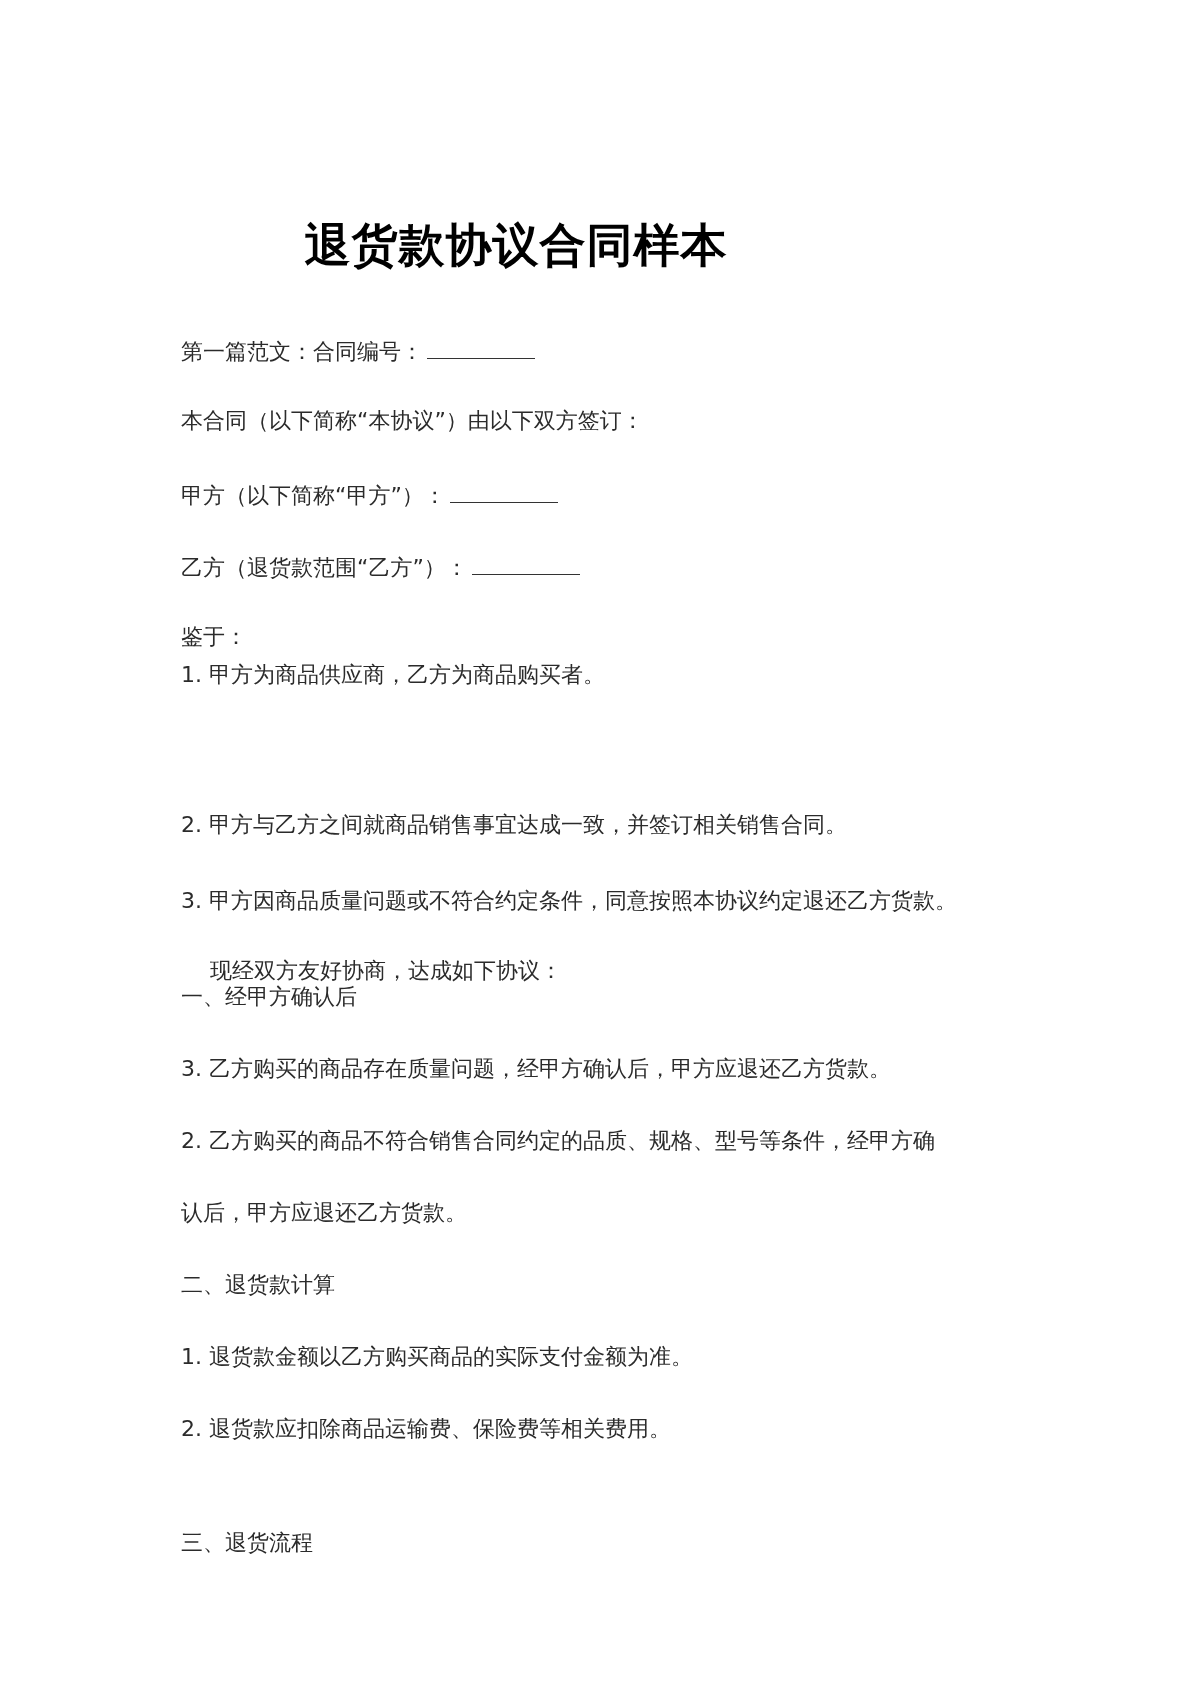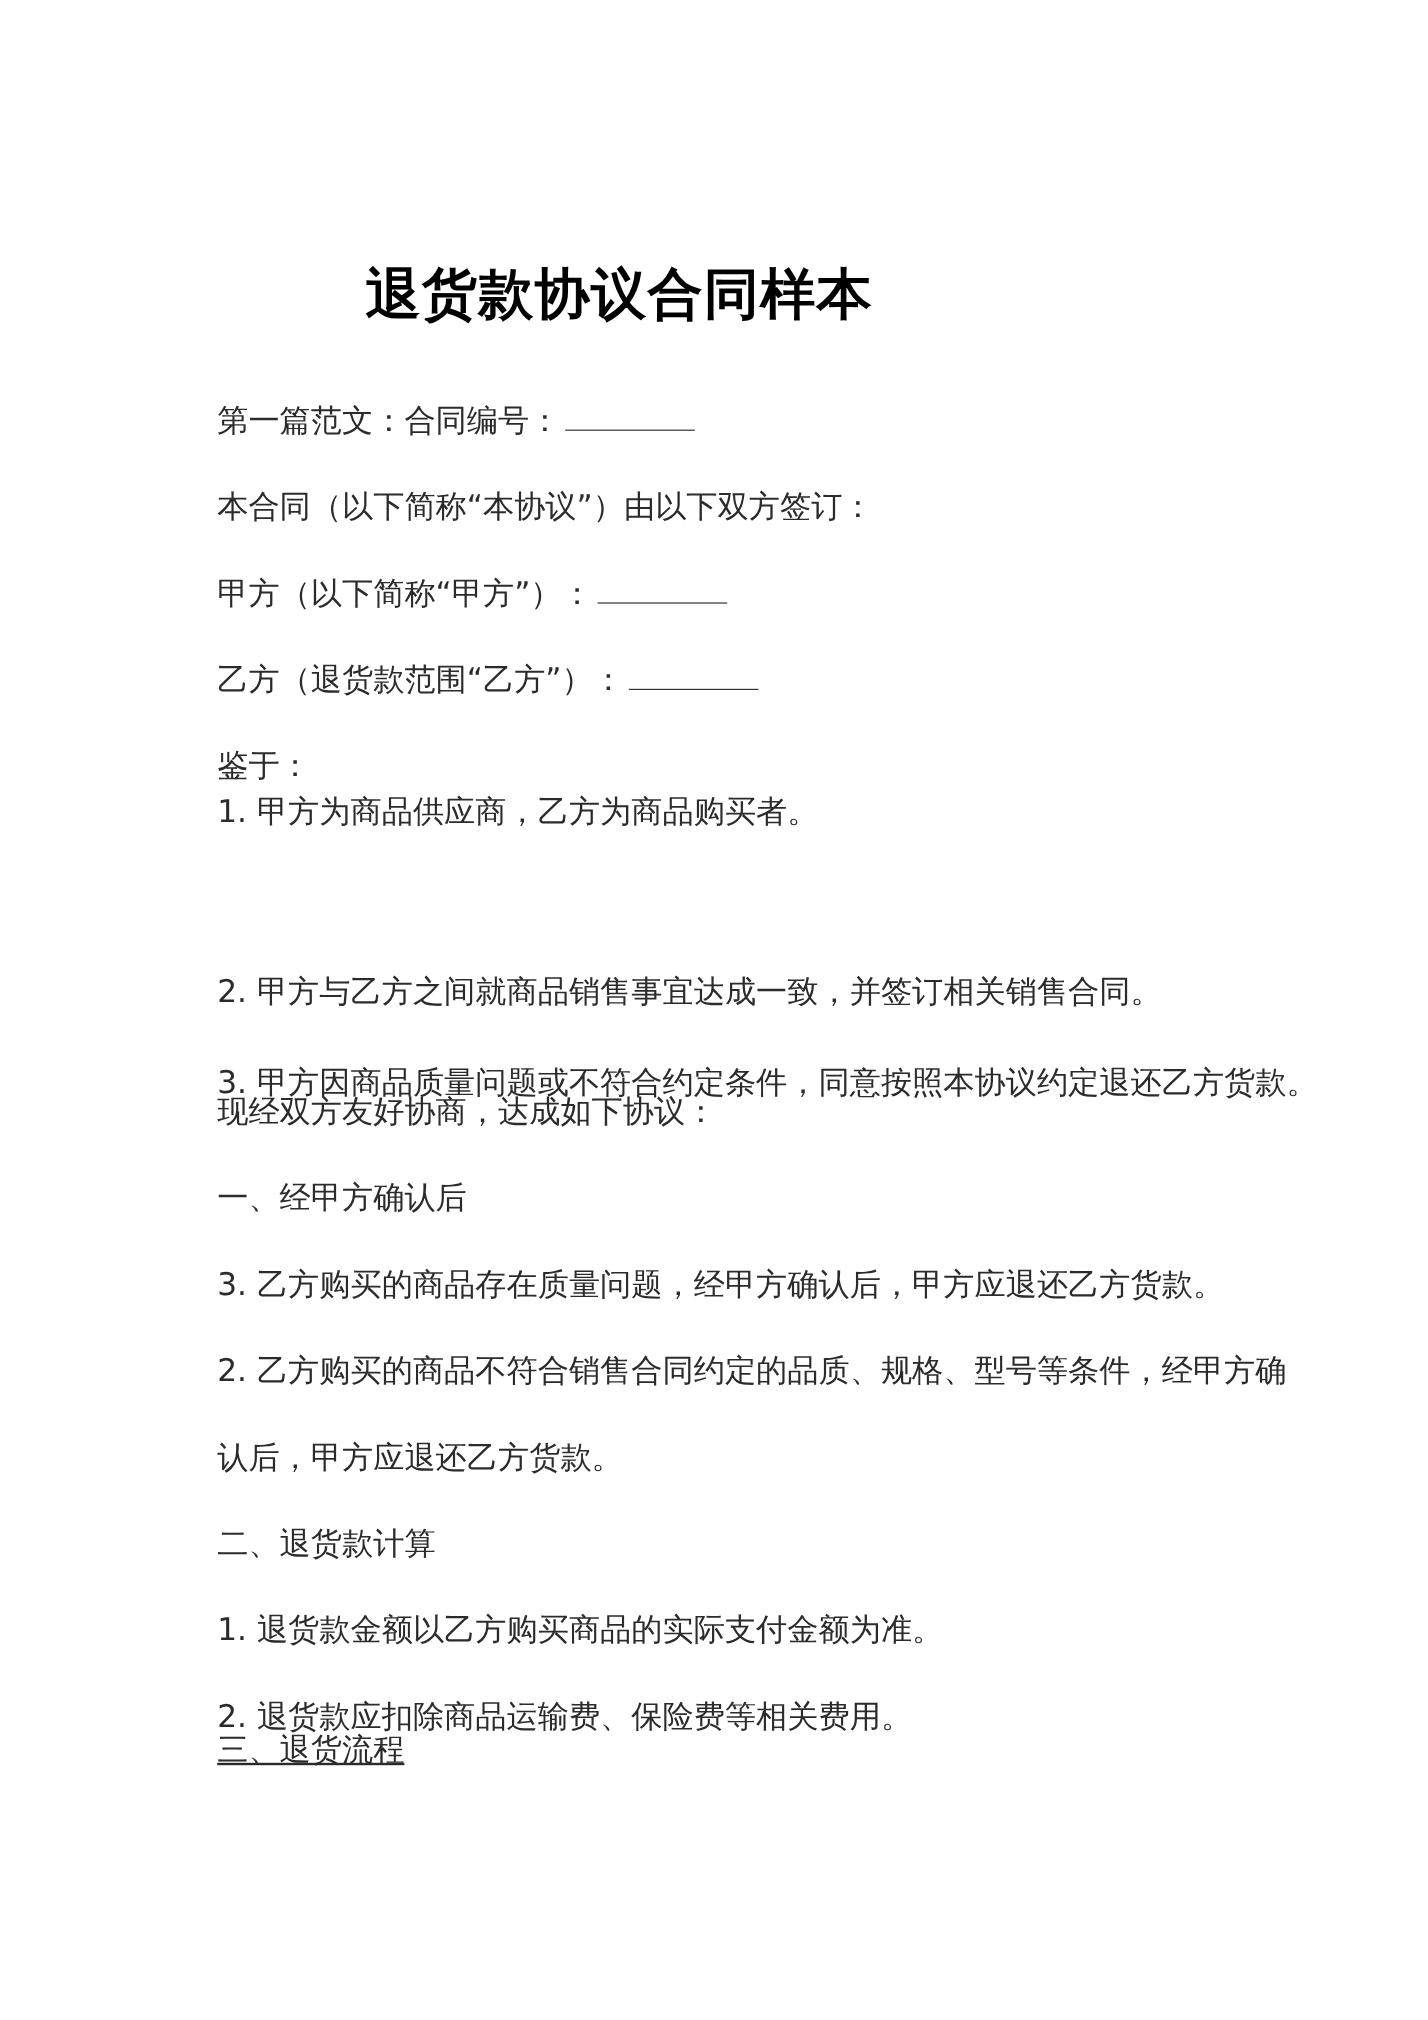--- a/index.html
+++ b/index.html
@@ -1,38 +1,38 @@
 <!DOCTYPE html>
 <html><head>
 <meta charset="utf-8">
 <style>
   html, body { margin: 0; padding: 0; background: #ffffff; }
   body { width: 1190px; height: 1683px; position: relative; overflow: hidden;
          font-family: "DejaVu Sans", "Liberation Sans", sans-serif; color: #222222; }
   .title { position: absolute; left: 0; width: 1032px; top: 222px; text-align: center;
            font-size: 46px; font-weight: bold; color: #000000; letter-spacing: 1px; line-height: 1; }
-  .line { position: absolute; left: 181px; font-size: 26px; line-height: 1; white-space: nowrap; color: #2b2b2b; }
+  .line { position: absolute; left: 181px; font-size: 22px; line-height: 1; white-space: nowrap; color: #2b2b2b; }
   .blank { display: inline-block; width: 108px; border-bottom: 1.5px solid #333; height: 20px; vertical-align: baseline; margin-left: 4px; }
 </style>
 </head>
 <body>
 
 <div class="title">退货款协议合同样本</div>
 
 <div id="body-lines">
   <div class="line" style="top:338px;"><span>第一篇范文：合同编号：</span><span class="blank"></span></div>
   <div class="line" style="top:410px;">本合同（以下简称“本协议”）由以下双方签订：</div>
   <div class="line" style="top:482px;"><span>甲方（以下简称“甲方”）：</span><span class="blank"></span></div>
   <div class="line" style="top:554px;"><span>乙方（退货款范围“乙方”）：</span><span class="blank"></span></div>
   <div class="line" style="top:626px;">鉴于：</div>
   <div class="line" style="top:664px;">1. 甲方为商品供应商，乙方为商品购买者。</div>
   <div class="line" style="top:814px;">2. 甲方与乙方之间就商品销售事宜达成一致，并签订相关销售合同。</div>
   <div class="line" style="top:890px;">3. 甲方因商品质量问题或不符合约定条件，同意按照本协议约定退还乙方货款。</div>
-  <div class="line" style="top:914px;">现经双方友好协商，达成如下协议：</div>
+  <div class="line" style="top:960px;margin-left:29px;">现经双方友好协商，达成如下协议：</div>
   <div class="line" style="top:986px;">一、经甲方确认后</div>
   <div class="line" style="top:1058px;">3. 乙方购买的商品存在质量问题，经甲方确认后，甲方应退还乙方货款。</div>
   <div class="line" style="top:1130px;">2. 乙方购买的商品不符合销售合同约定的品质、规格、型号等条件，经甲方确</div>
   <div class="line" style="top:1202px;">认后，甲方应退还乙方货款。</div>
   <div class="line" style="top:1274px;">二、退货款计算</div>
   <div class="line" style="top:1346px;">1. 退货款金额以乙方购买商品的实际支付金额为准。</div>
   <div class="line" style="top:1418px;">2. 退货款应扣除商品运输费、保险费等相关费用。</div>
-  <div class="line" style="top:1446px;text-decoration:underline;">三、退货流程</div>
+  <div class="line" style="top:1532px;">三、退货流程</div>
 </div>
 
 </body></html>

